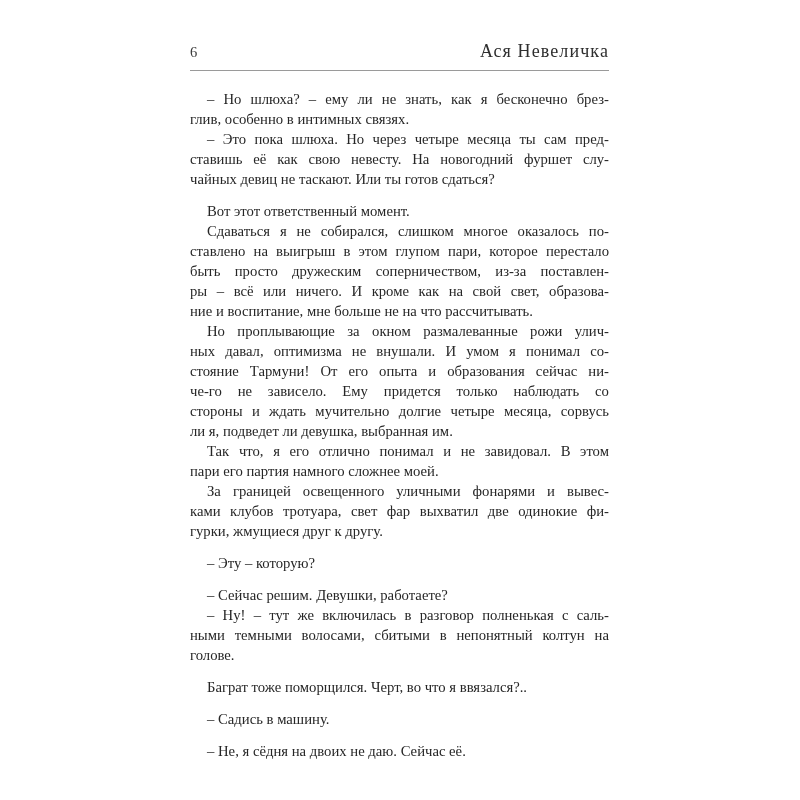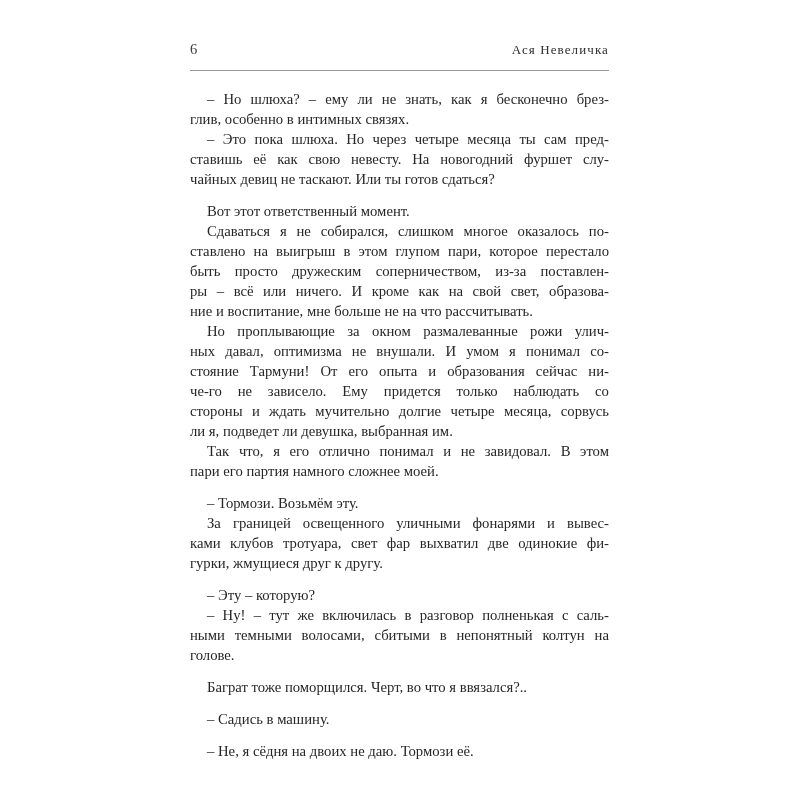--- a/index.html
+++ b/index.html
@@ -36,21 +36,21 @@
   }
 
   .folio {
     font-size: 14.5px;
     color: #3a3a3a;
     line-height: 1;
     letter-spacing: 0.2px;
   }
 
   .book-author {
-    font-size: 13px;
+    font-size: 18px;
     color: #2e2e2e;
     line-height: 1;
     letter-spacing: 1.1px;
     white-space: nowrap;
     font-family: Liberation Serif, serif;
   }
 
   .head-rule {
     position: absolute;
     left: 190px;
@@ -265,23 +265,20 @@
         <span class="w">понимал</span>
         <span class="w">и</span>
         <span class="w">не</span>
         <span class="w">завидовал.</span>
         <span class="w">В</span>
         <span class="w">этом</span>
       </div>
       <div class="line-row left">
         <span class="w">пари его партия намного сложнее моей.</span>
       </div>
-      <div class="line-row left indent">
-        <span class="w">– Тормози. Возьмём эту.</span>
-      </div>
       <div class="line-row justify indent">
         <span class="w">За</span>
         <span class="w">границей</span>
         <span class="w">освещенного</span>
         <span class="w">уличными</span>
         <span class="w">фонарями</span>
         <span class="w">и</span>
         <span class="w">вывес-</span>
       </div>
       <div class="line-row justify">
@@ -294,20 +291,23 @@
         <span class="w">две</span>
         <span class="w">одинокие</span>
         <span class="w">фи-</span>
       </div>
       <div class="line-row left">
         <span class="w">гурки, жмущиеся друг к другу.</span>
       </div>
       <div class="line-row left indent">
         <span class="w">– Эту – которую?</span>
       </div>
+      <div class="line-row left indent">
+        <span class="w">– Сейчас решим. Девушки, работаете?</span>
+      </div>
       <div class="line-row justify indent">
         <span class="w">–</span>
         <span class="w">Ну!</span>
         <span class="w">–</span>
         <span class="w">тут</span>
         <span class="w">же</span>
         <span class="w">включилась</span>
         <span class="w">в</span>
         <span class="w">разговор</span>
         <span class="w">полненькая</span>
@@ -327,17 +327,17 @@
       <div class="line-row left">
         <span class="w">голове.</span>
       </div>
       <div class="line-row left indent">
         <span class="w">Баграт тоже поморщился. Черт, во что я ввязался?..</span>
       </div>
       <div class="line-row left indent">
         <span class="w">– Садись в машину.</span>
       </div>
       <div class="line-row left indent">
-        <span class="w">– Не, я сёдня на двоих не даю. Тормози её.</span>
+        <span class="w">– Не, я сёдня на двоих не даю. Сейчас её.</span>
       </div>
     </div>
 
 </div>
 
 </body></html>

